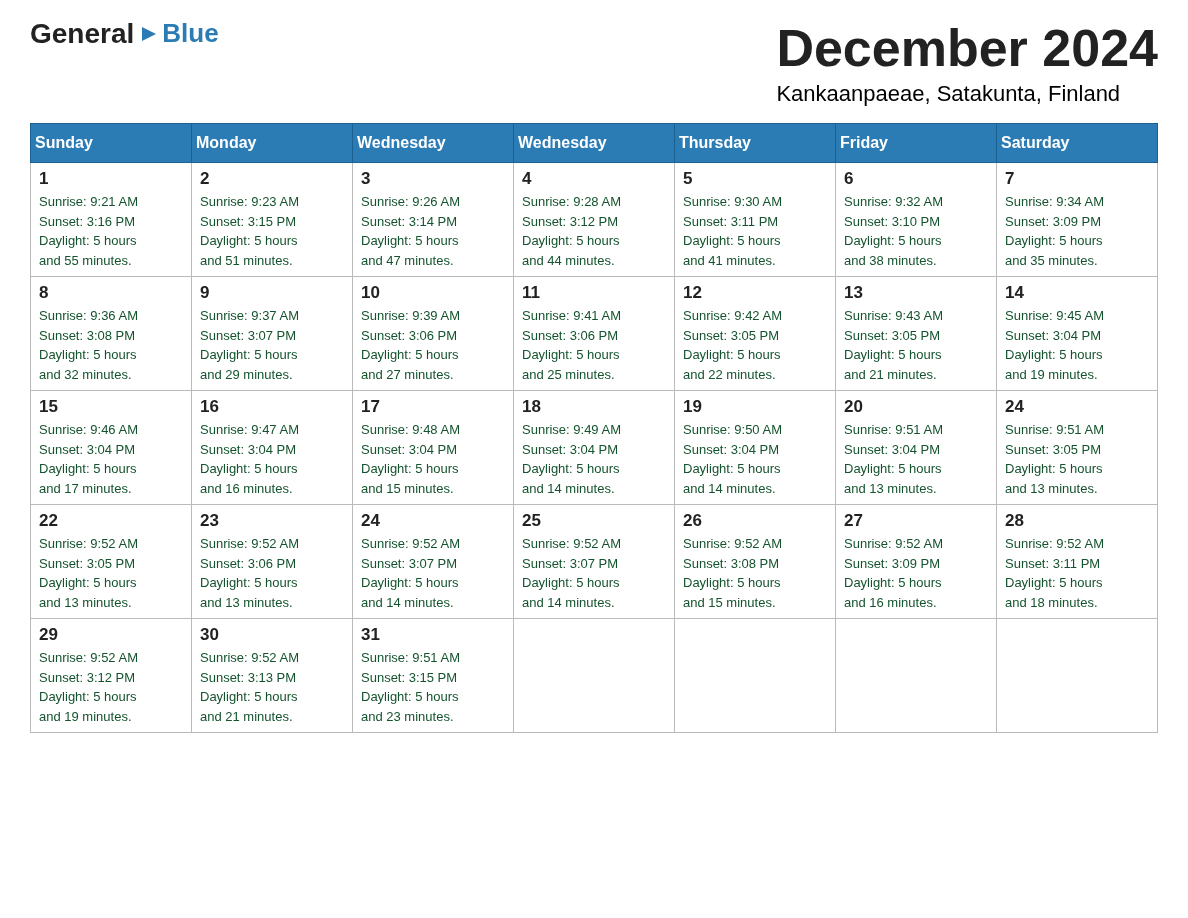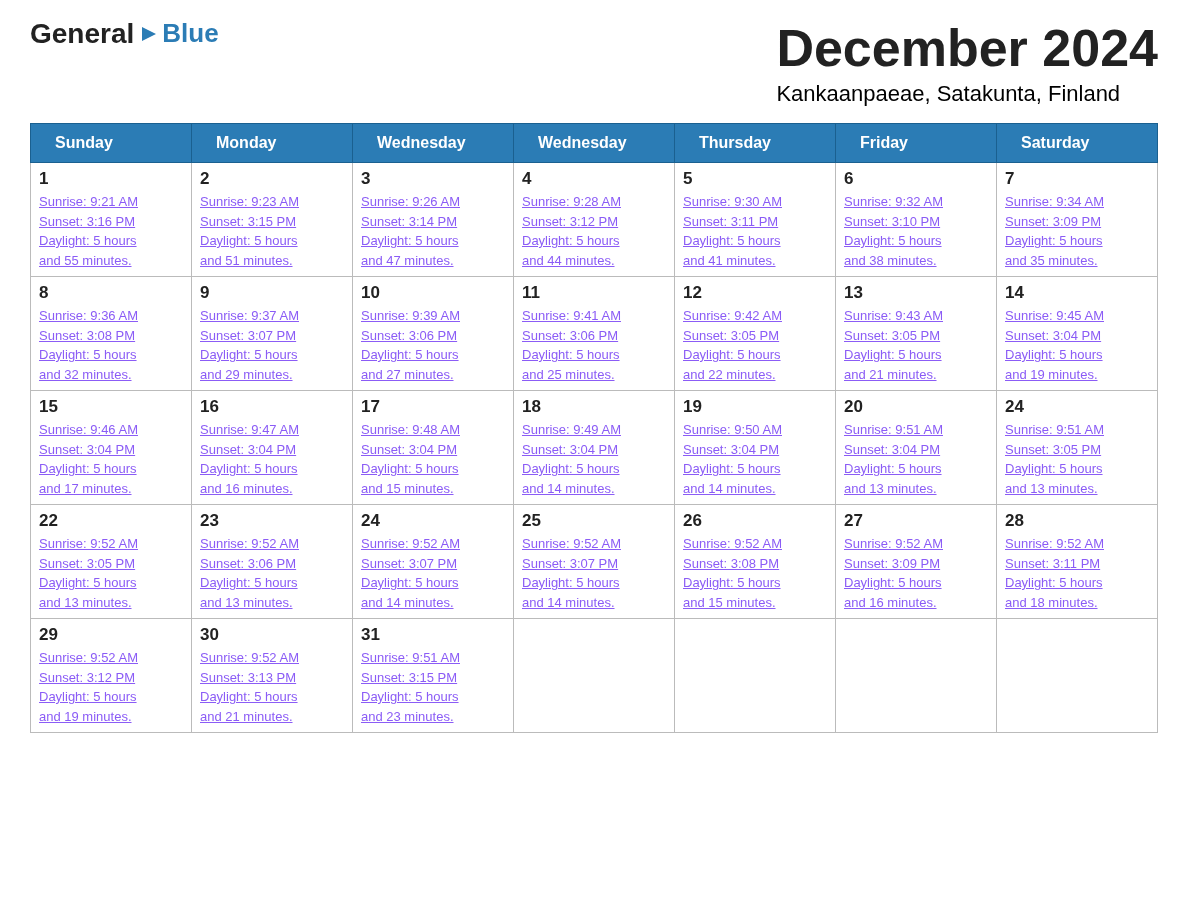--- a/index.html
+++ b/index.html
@@ -33,21 +33,21 @@
     .calendar {
       width: 100%;
       border-collapse: collapse;
       border: 1px solid #999;
     }
     .calendar th {
       background-color: #2b7cb5;
       color: #fff;
       font-size: 16px;
       font-weight: bold;
-      padding: 10px 24px;
+      padding: 10px 4px;
       text-align: left;
       border: 1px solid #1a6090;
     }
     .calendar td {
       vertical-align: top;
       padding: 6px 8px;
       border: 1px solid #bbb;
       width: calc(100% / 7);
       min-height: 100px;
       font-size: 13px;
@@ -56,22 +56,21 @@
     .day-number {
       font-size: 17px;
       font-weight: bold;
       color: #222;
       display: block;
       margin-bottom: 3px;
     }
     .day-info {
       font-size: 13px;
       line-height: 1.5;
-      color: #8b5cf6;
-      text-decoration: underline;
+      color: #14532d;
     }
     .empty-cell {
       background: #fff;
     }
     .logo-wrapper {
       display: flex;
       flex-direction: row;
       line-height: 1;
     }
     .logo-line1 {

